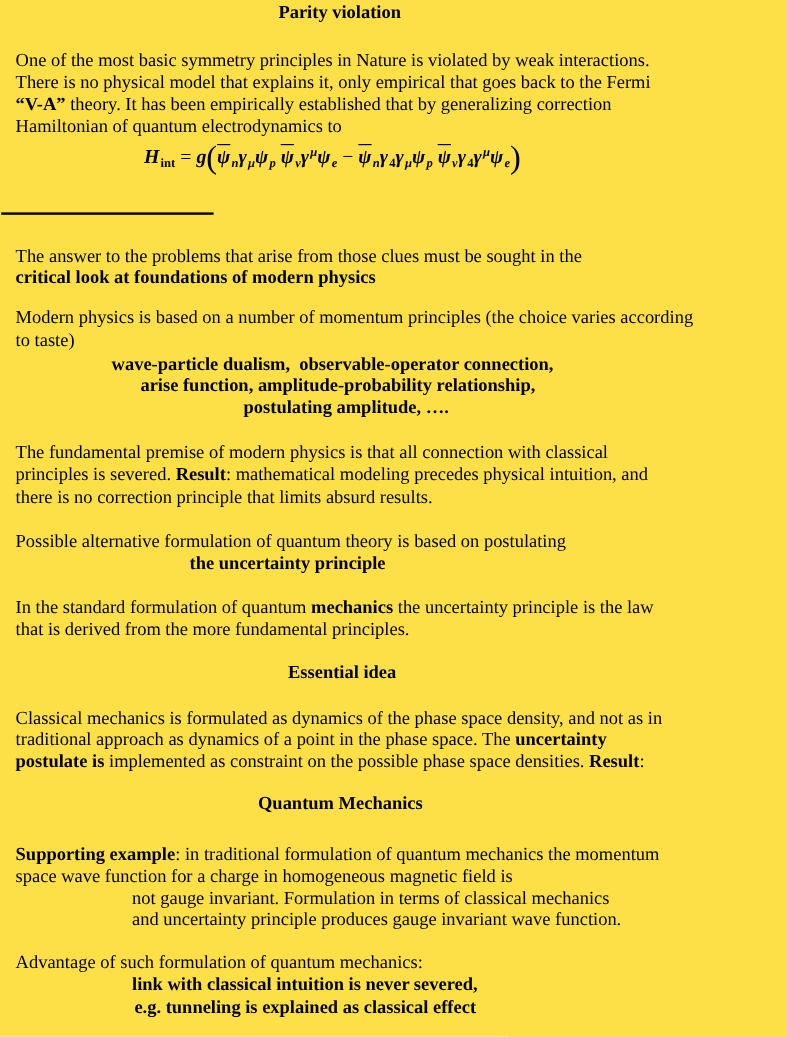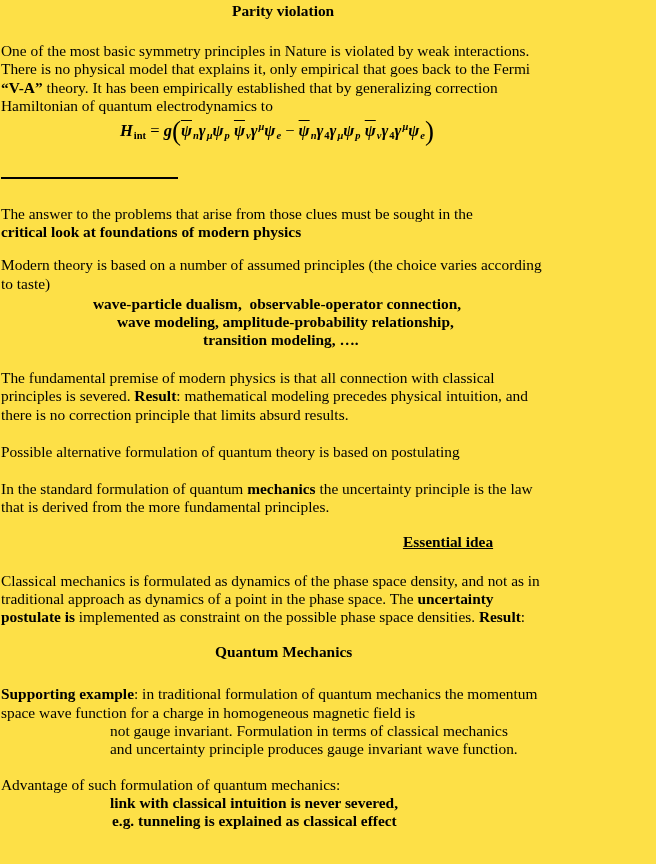--- a/index.html
+++ b/index.html
@@ -11,24 +11,24 @@
     color:#000;
     font-family:"Liberation Serif","DejaVu Serif",serif;
     font-size:15.4px;
     padding-top:2px;
     box-sizing:border-box;
   }
   .ln{
     line-height:18.2px;
     height:18.2px;
     white-space:pre;
-    padding-left:1px;
+    padding-left:13px;
   }
   .b{font-weight:bold;}
-  .u{text-decoration:underline;text-align:center;}
+  .u{}
   .para{margin:0;}
   .rule{
     width:177px;height:2px;background:#000;
     margin-top:30px;margin-left:1px;
   }
   
   .eq{
     height:32px;
     line-height:32px;
     white-space:pre;
@@ -61,38 +61,39 @@
 
 
   <div class="rule"></div>
 
   <div class="para" style="margin-top:26px">
     <div class="ln">The answer to the problems that arise from those clues must be sought in the</div>
     <div class="ln b" style="">critical look at foundations of modern physics</div>
   </div>
 
   <div class="para" style="margin-top:15px">
-    <div class="ln">Modern theory is based on a number of assumed principles (the choice varies according</div>
+    <div class="ln">Modern physics is based on a number of momentum principles (the choice varies according</div>
     <div class="ln">to taste)</div>
   </div>
 
   <div class="para" style="margin-top:2px">
     <div class="ln b" style="padding-left:93px">wave-particle dualism,  observable-operator connection,</div>
-    <div class="ln b" style="padding-left:117px">wave modeling, amplitude-probability relationship,</div>
-    <div class="ln b" style="padding-left:203px">transition modeling, ….</div>
+    <div class="ln b" style="padding-left:117px">arise function, amplitude-probability relationship,</div>
+    <div class="ln b" style="padding-left:203px">postulating amplitude, ….</div>
   </div>
 
   <div class="para" style="margin-top:20px">
     <div class="ln">The fundamental premise of modern physics is that all connection with classical</div>
     <div class="ln"><span>principles is severed. </span><b>Result</b><span>: mathematical modeling precedes physical intuition, and</span></div>
     <div class="ln">there is no correction principle that limits absurd results.</div>
   </div>
 
   <div class="para" style="margin-top:19px">
     <div class="ln">Possible alternative formulation of quantum theory is based on postulating</div>
+    <div class="ln b" style="padding-left:158px">the uncertainty principle</div>
   </div>
 
   <div class="para" style="margin-top:19px">
     <div class="ln"><span>In the standard formulation of quantum </span><b>mechanics</b><span> the uncertainty principle is the law</span></div>
     <div class="ln">that is derived from the more fundamental principles.</div>
   </div>
 
   <div class="ln b u" style="margin-top:17px;padding-left:240px">Essential idea</div>
 
   <div class="para" style="margin-top:20px">

